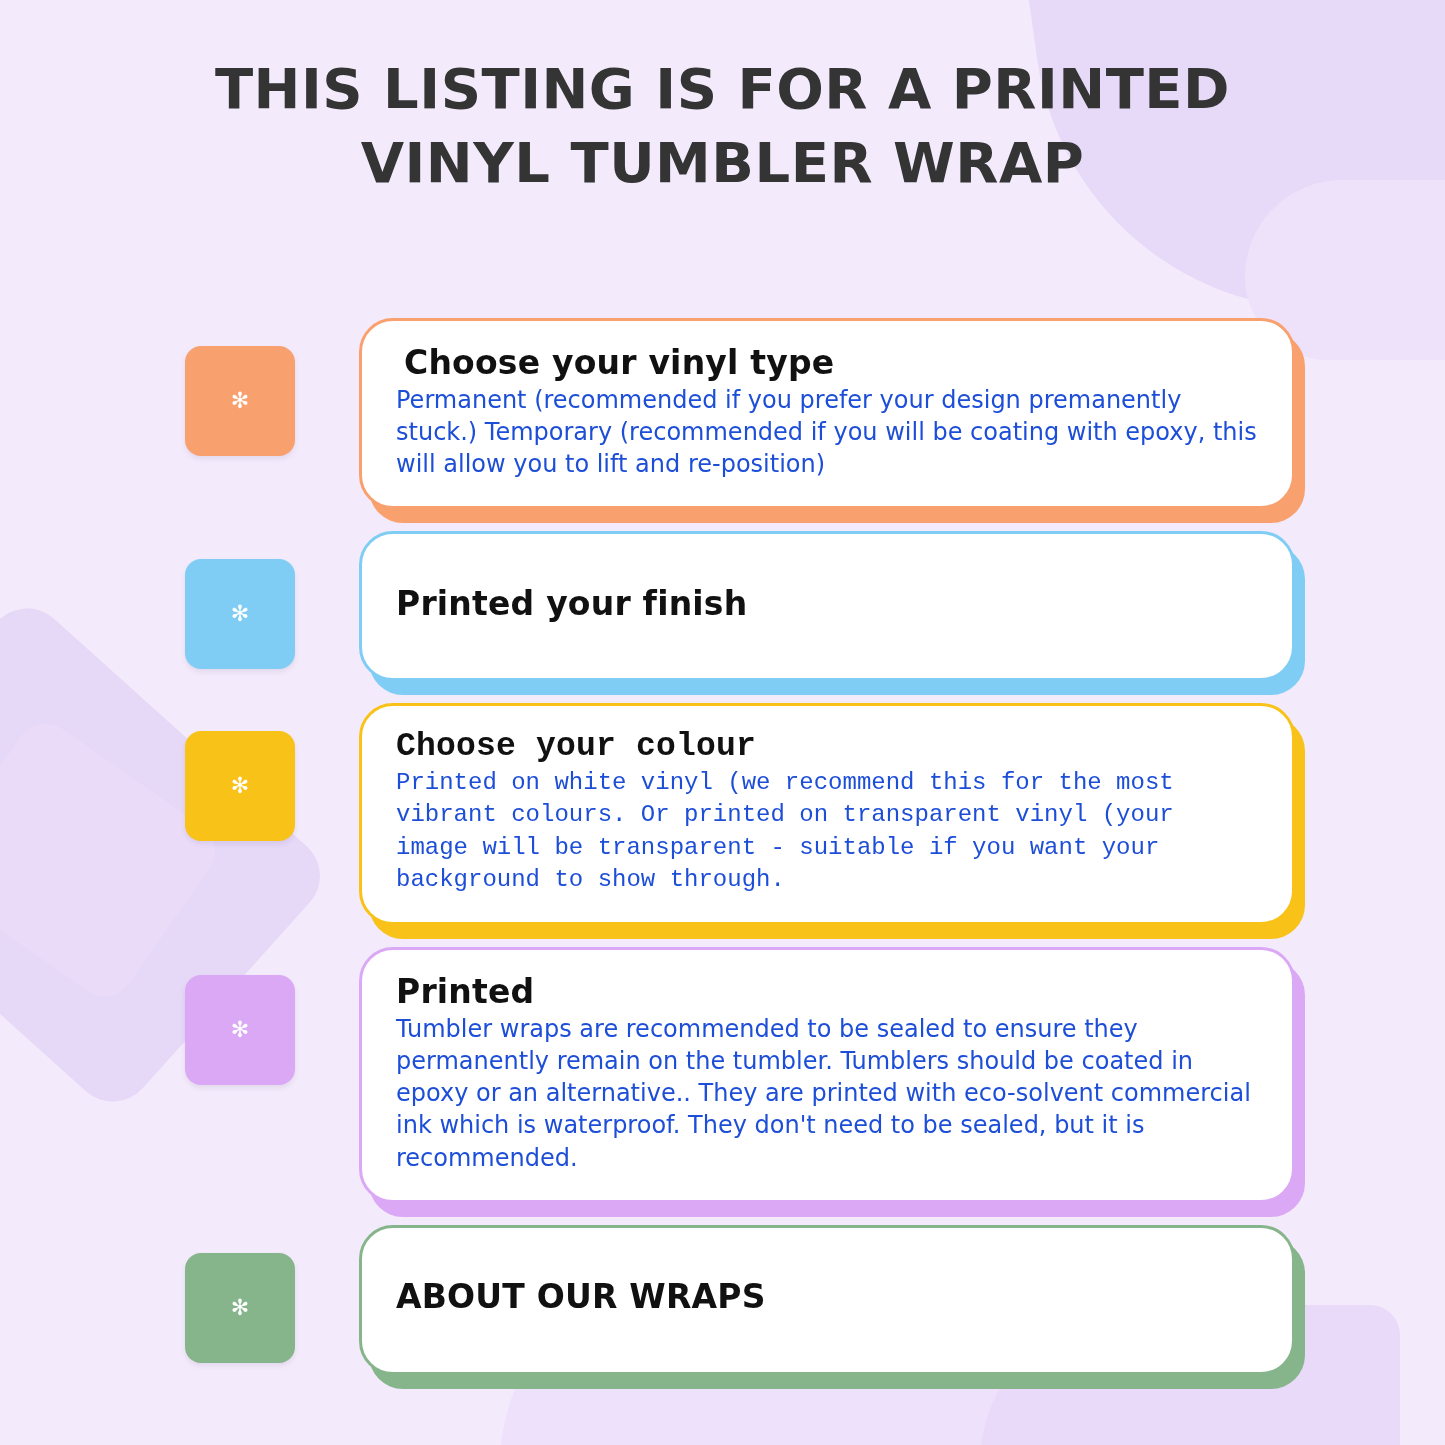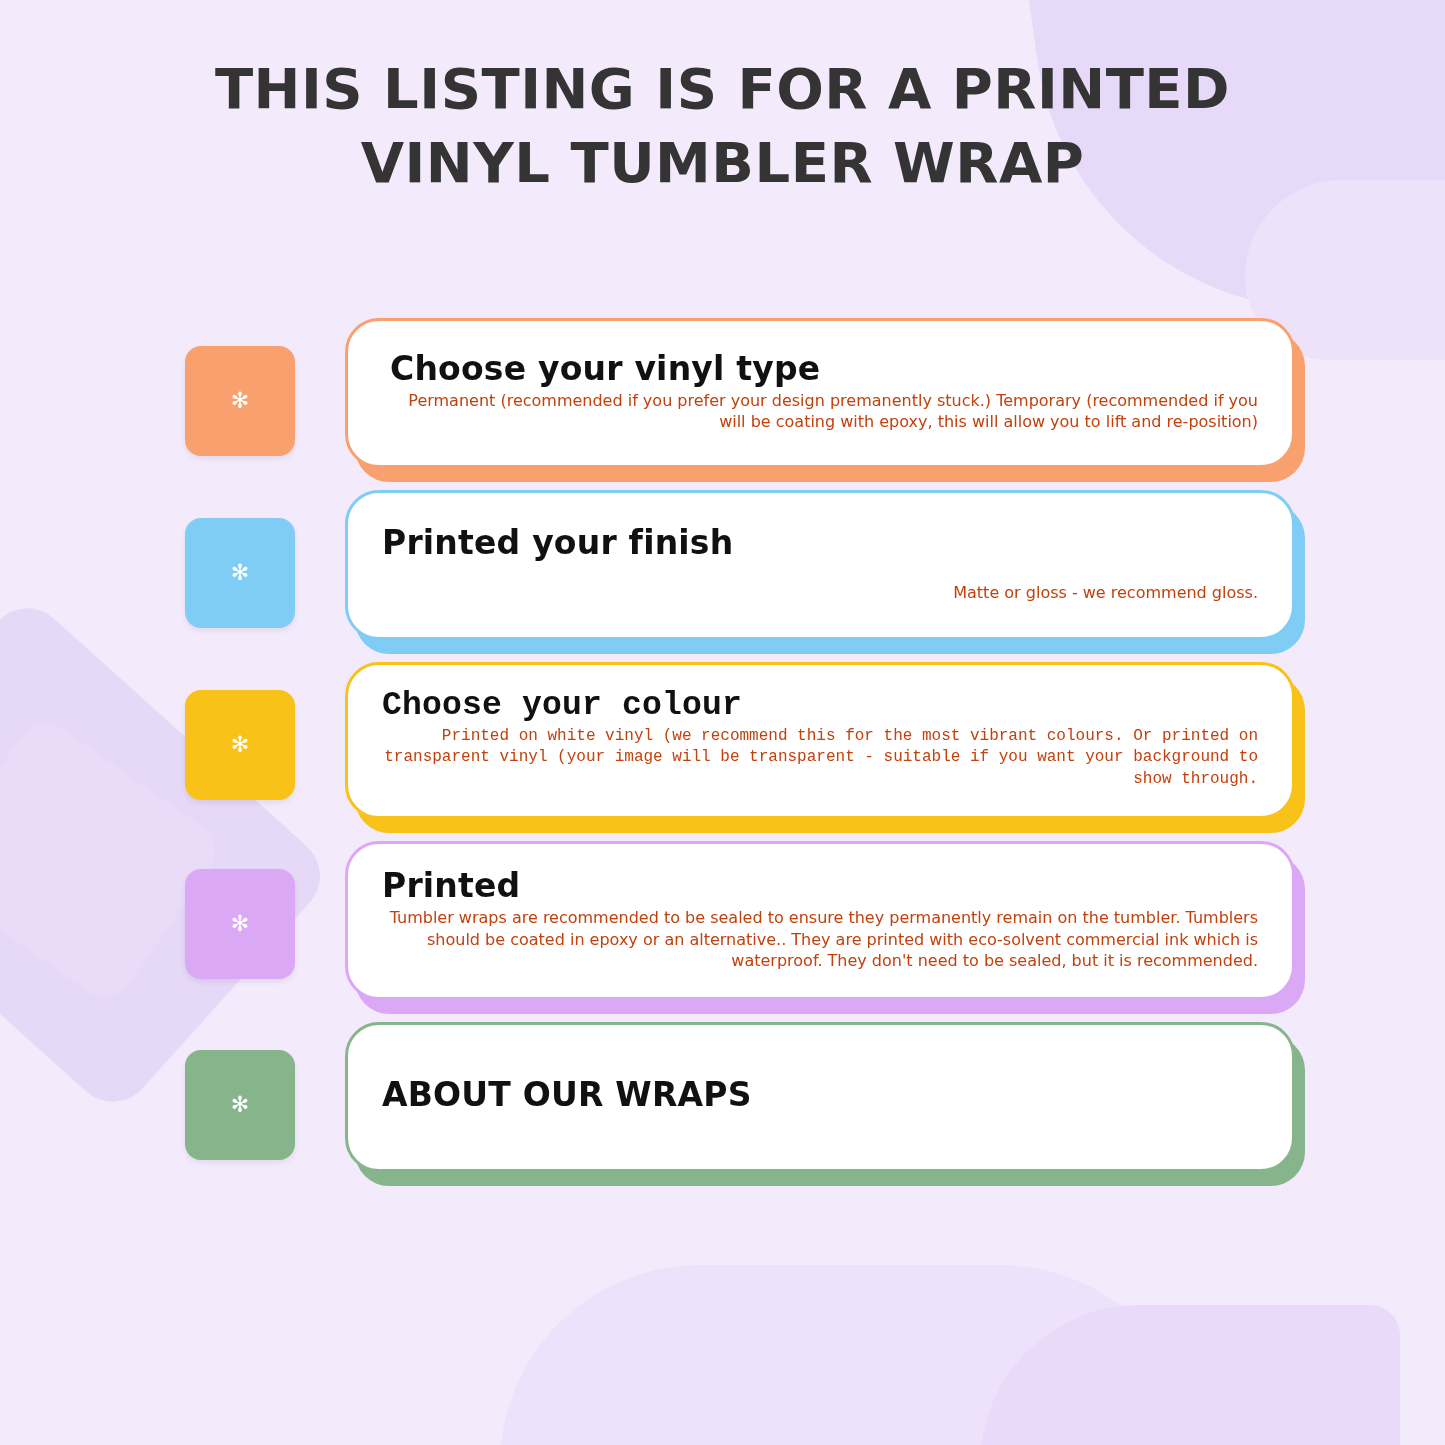--- a/index.html
+++ b/index.html
@@ -127,21 +127,21 @@
     box-shadow: 0 3px 5px rgba(90, 60, 120, 0.10);
   }
   .badge .star {
     color: #ffffff;
     font-size: 22px;
     line-height: 1;
   }
 
   .card-wrap {
     position: relative;
-    margin-left: 50px;
+    margin-left: 64px;
     flex: 1 1 auto;
   }
   
   .card-shadow {
     position: absolute;
     left: 0;
     top: 0;
     width: 100%;
     height: 100%;
     border-radius: 34px;
@@ -160,24 +160,23 @@
   }
   .card h2 {
     font-size: 33px;
     font-weight: 800;
     color: #111111;
     margin-bottom: 2px;
     letter-spacing: 0.2px;
   }
   .card h2.indented { padding-left: 8px; }
   .card p {
-    font-size: 16px;
+    font-size: 24px;
     line-height: 1.34;
-    color: #c2410c;
-    text-align: right;
+    color: #1d4ed8;
   }
   .card p.spaced { margin-top: 18px; }
 </style>
 </head>
 <body style="background: rgb(243, 235, 251);">
 
 <div class="bg-layer">
   <div class="blob-tr"></div>
   <div class="blob-tr2"></div>
   <div class="blob-left"></div>
@@ -206,21 +205,20 @@
     </div>
 
     <div class="row">
       <div class="badge" style="background: rgb(127, 205, 244);">
         <span class="star">✻</span>
       </div>
       <div class="card-wrap">
         <div class="card-shadow" style="background: rgb(127, 205, 244);"></div>
         <div class="card" style="border-color: rgb(127, 205, 244);">
           <h2>Printed your finish</h2>
-          <p class="spaced">Matte or gloss - we recommend gloss.</p>
         </div>
       </div>
     </div>
 
     <div class="row">
       <div class="badge" style="background: rgb(248, 194, 24);">
         <span class="star">✻</span>
       </div>
       <div class="card-wrap">
         <div class="card-shadow" style="background: rgb(248, 194, 24);"></div>

